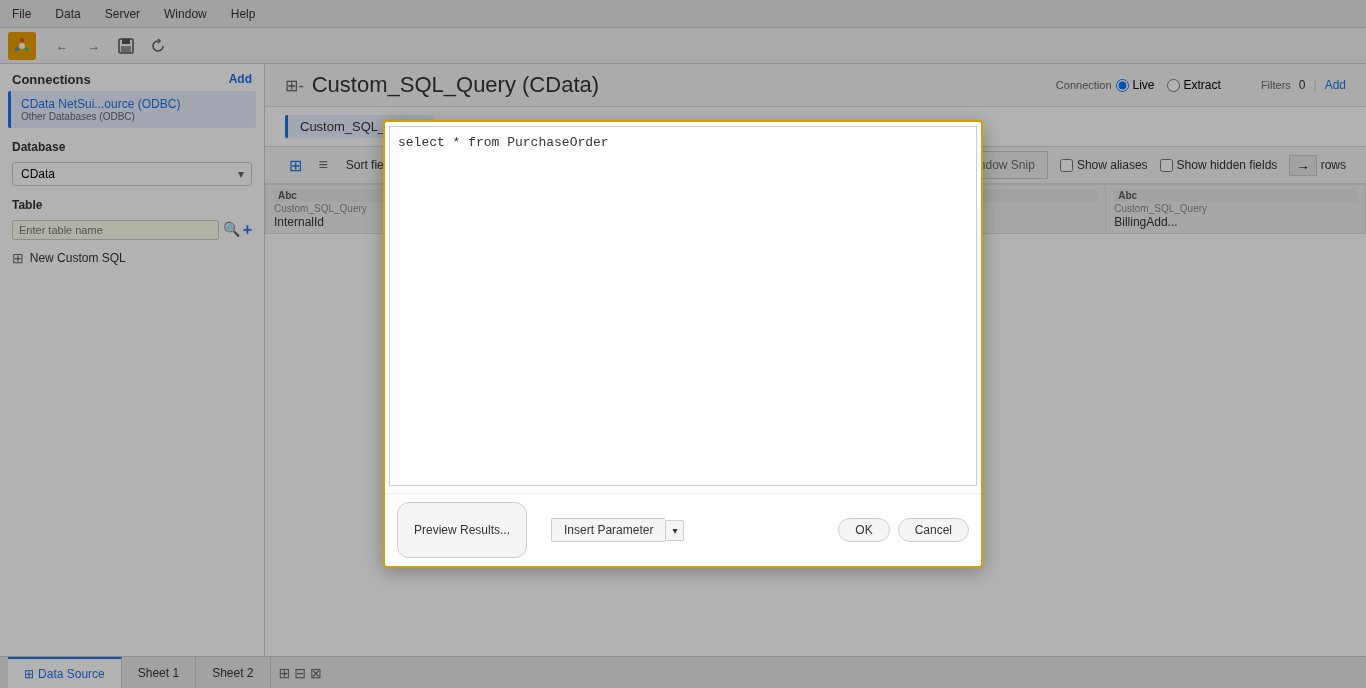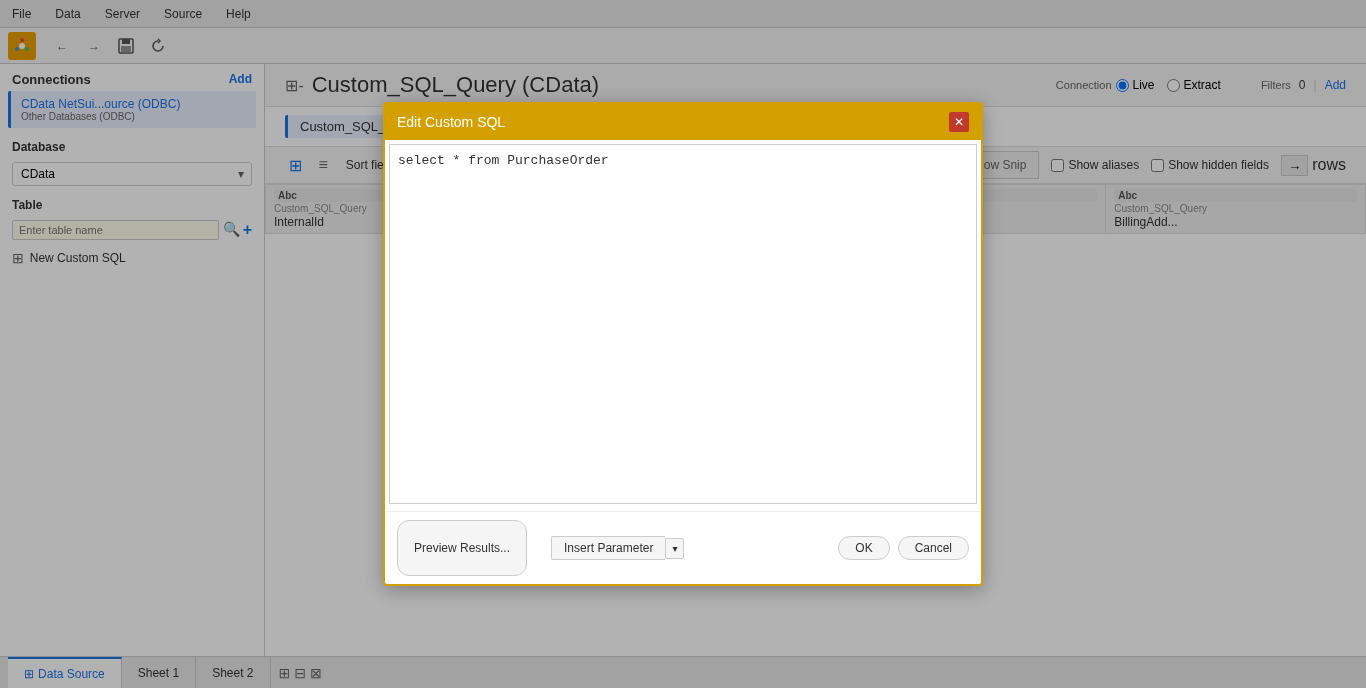--- a/index.html
+++ b/index.html
@@ -114,21 +114,21 @@
     .sort-left { display: flex; align-items: center; gap: 8px; }
     .view-icon { color: #666; cursor: pointer; font-size: 16px; padding: 2px 4px; }
     .view-icon.active { color: #1a73e8; }
     .sort-field-btn {
       background: none; border: none; color: #333; font-size: 12px; cursor: pointer;
       padding: 2px 6px;
     }
     .sort-right { display: flex; align-items: center; gap: 12px; }
     .show-aliases { font-size: 12px; color: #333; display: flex; align-items: center; gap: 4px; }
     .show-hidden { font-size: 12px; color: #333; display: flex; align-items: center; gap: 4px; }
-    .rows-label { font-size: 16px; color: #333; }
+    .rows-label { font-size: 12px; color: #333; }
     .arrow-btn { background: #e8e8e8; border: 1px solid #ccc; padding: 2px 6px; cursor: pointer; }
 
     
     .table-area { flex: 1; overflow: auto; background: #fff; }
     .data-table { border-collapse: collapse; min-width: 100%; }
     .data-table th {
       background: #f0f0f0; border: 1px solid #ddd; padding: 4px 8px;
       text-align: left; font-size: 11px; white-space: nowrap;
     }
     .col-header { display: flex; flex-direction: column; gap: 1px; }
@@ -199,21 +199,21 @@
       align-items: center; justify-content: center; gap: 6px;
     }
   </style>
 </head>
 <body>
 
 <div class="menu-bar">
   <span>File</span>
   <span>Data</span>
   <span>Server</span>
-  <span>Source</span>
+  <span>Window</span>
   <span>Help</span>
 </div>
 
 <div class="toolbar">
   <div class="logo-icon">
     <svg width="18" height="18" viewBox="0 0 18 18">
       <circle cx="9" cy="9" r="3" fill="#fff"></circle>
       <circle cx="9" cy="3" r="2" fill="#e74c3c"></circle>
       <circle cx="14" cy="12" r="2" fill="#2ecc71"></circle>
       <circle cx="4" cy="12" r="2" fill="#3498db"></circle>
@@ -385,24 +385,20 @@
   </div>
   <div class="status-sheet-icons">
     <span class="sheet-icon">⊞</span>
     <span class="sheet-icon">⊟</span>
     <span class="sheet-icon">⊠</span>
   </div>
 </div>
 
 <div class="modal-overlay">
   <div class="modal">
-    <div class="modal-header">
-      <span class="modal-title">Edit Custom SQL</span>
-      <button class="modal-close">✕</button>
-    </div>
     <div class="modal-body">
       <textarea class="sql-textarea" style="">select * from PurchaseOrder</textarea>
     </div>
     <div class="modal-footer">
       <div class="modal-footer-left">
         <button class="btn">Preview Results...</button>
         <div class="btn-dropdown">
           <button class="btn btn-main">Insert Parameter</button>
           <button class="btn btn-arrow">▾</button>
         </div>

